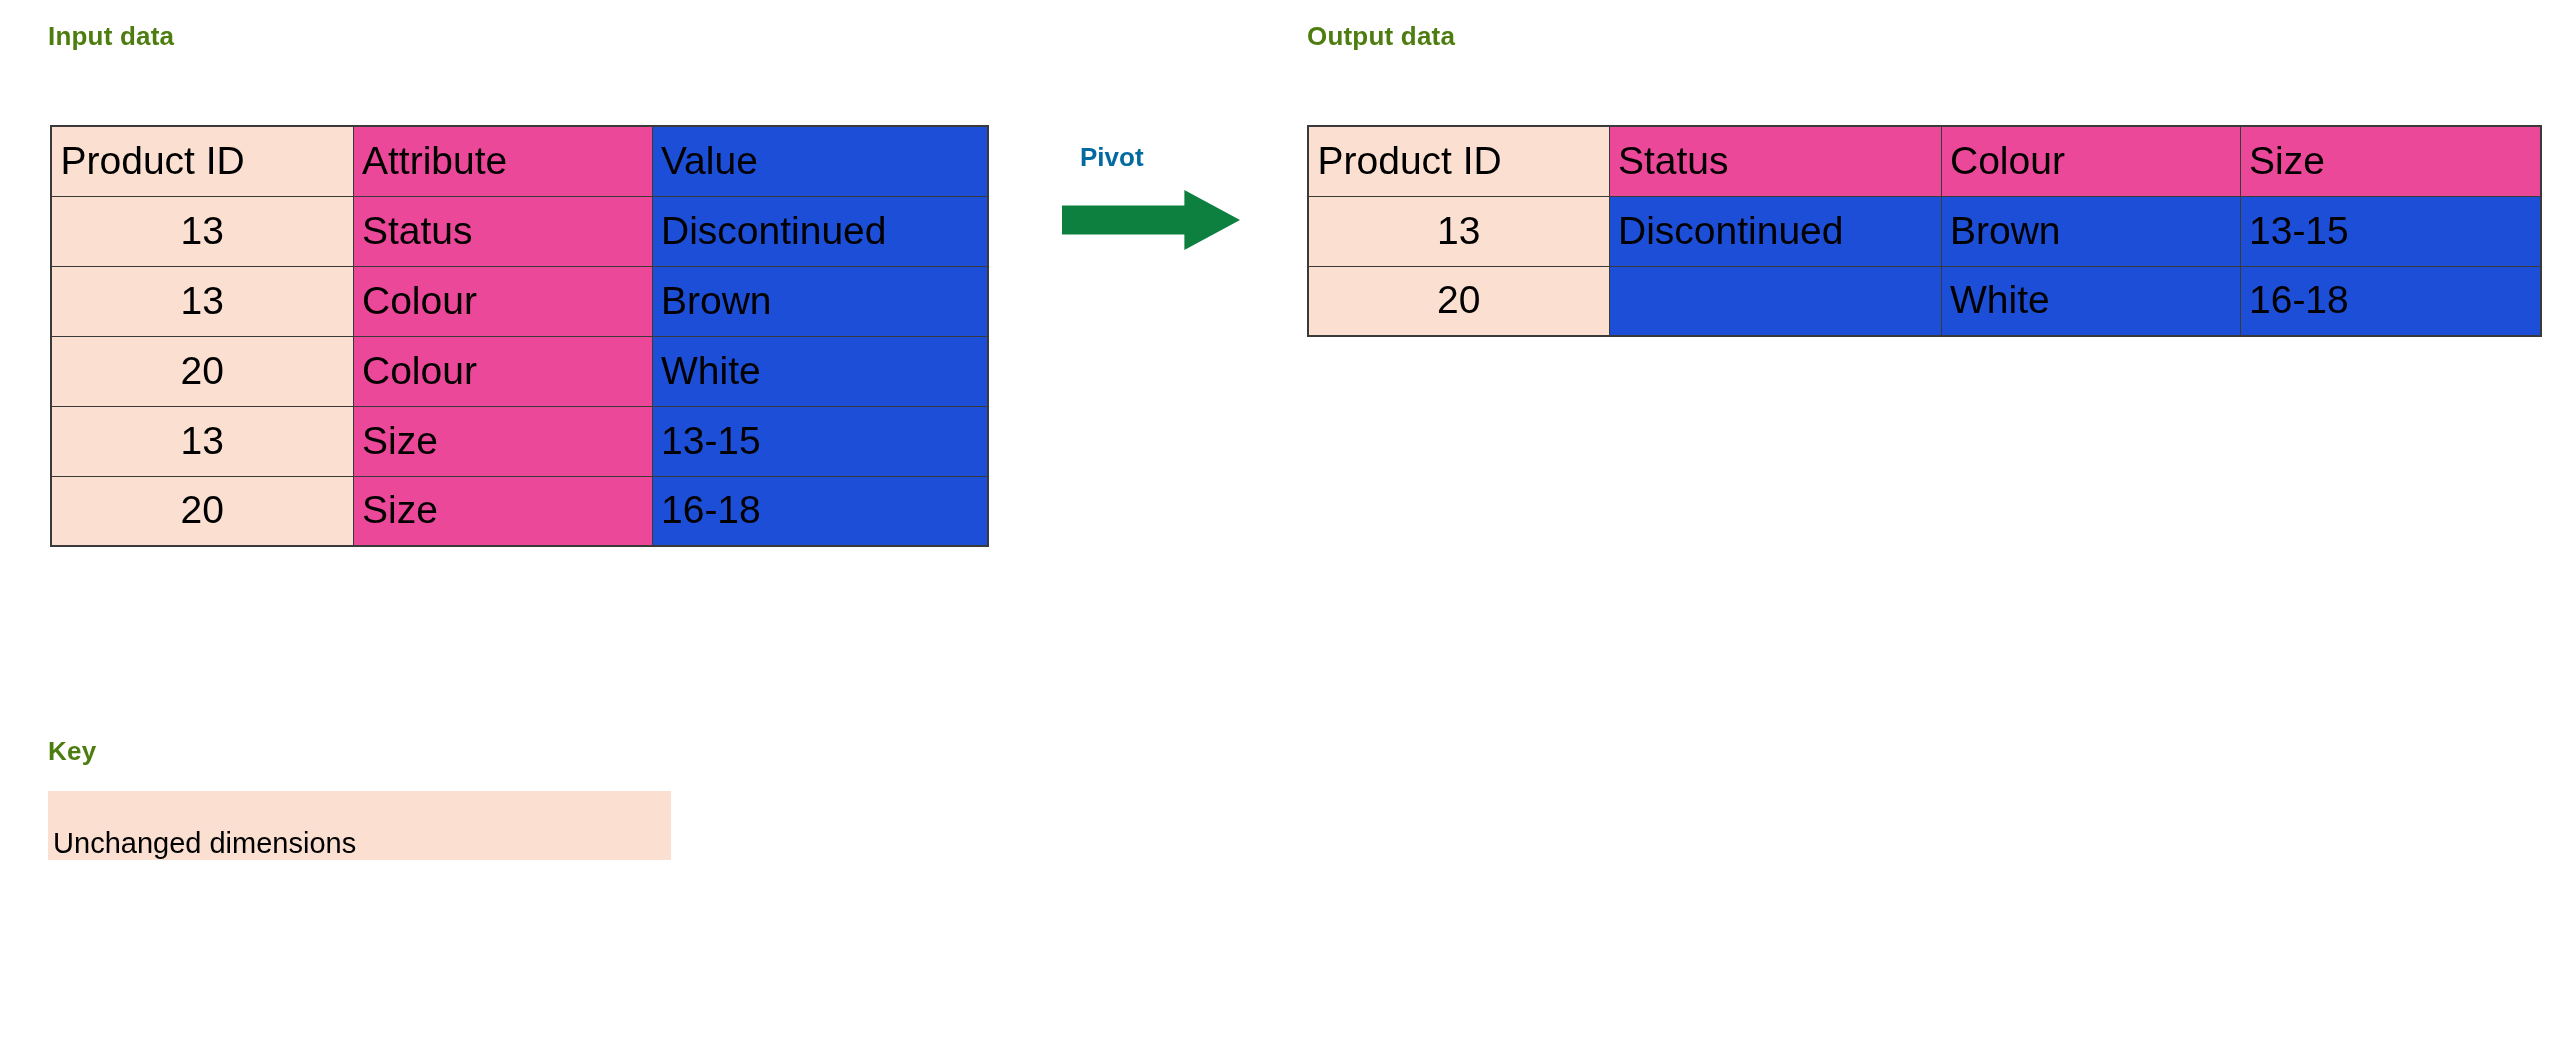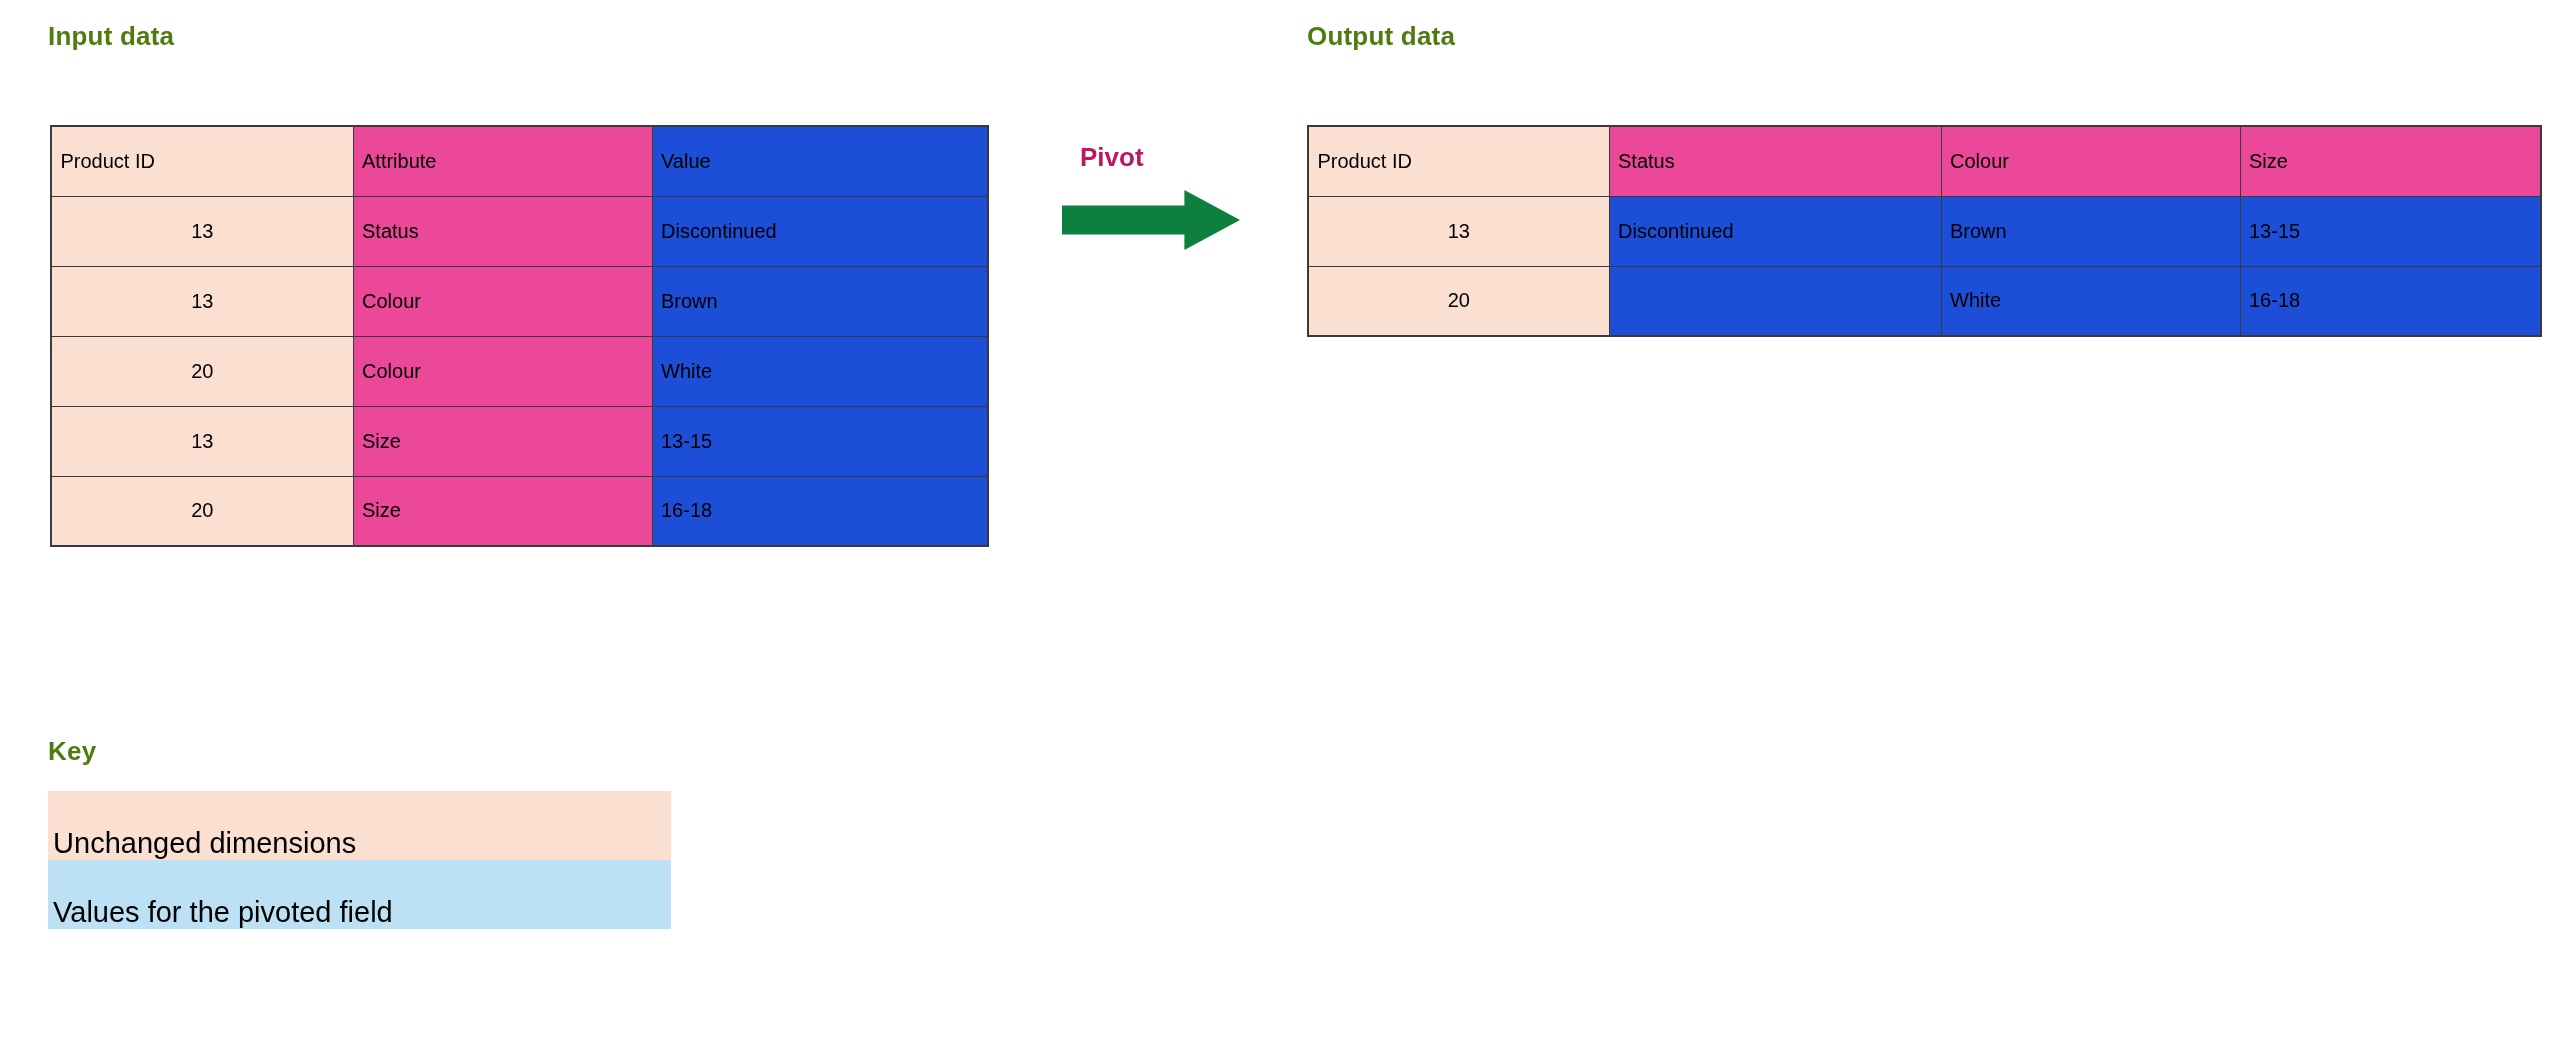--- a/index.html
+++ b/index.html
@@ -28,21 +28,21 @@
   .dtable {
     position: absolute;
     border-collapse: collapse;
     table-layout: fixed;
     border: 2.6px solid #3a3a3a;
   }
   .dtable td {
     border: 1.7px solid #3a3a3a;
     height: 70px;
     box-sizing: border-box;
-    font-size: 20px;
+    font-size: 39px;
     color: #000000;
     padding: 0 8.5px;
     vertical-align: middle;
     line-height: 1.05;
     white-space: nowrap;
     overflow: hidden;
   }
   .c-peach { background: #fbe0d2; }
   .c-green { background: #ec4899; }
   .c-blue  { background: #1d4ed8; }
@@ -77,21 +77,21 @@
     top: 142px;
     width: 222px;
     height: 111px;
   }
   #pivot-label {
     position: absolute;
     left: 18px;
     top: 0px;
     font-weight: bold;
     font-size: 26px;
-    color: #be185d;
+    color: #0369a1;
   }
   #pivot-arrow {
     position: absolute;
     left: 0px;
     top: 48px;
     width: 178px;
     height: 60px;
   }
 
   
@@ -198,17 +198,14 @@
     </tr>
   </tbody>
 </table>
 
 <div class="section-title" id="key-title">Key</div>
 
 <div id="key-list">
   <div class="key-row" style="background:#fbe0d2;">
     <span>Unchanged dimensions</span>
   </div>
-  <div class="key-row" style="background:#bce0f4;">
-    <span>Values for the pivoted field</span>
-  </div>
 </div>
 
 
 </body></html>

